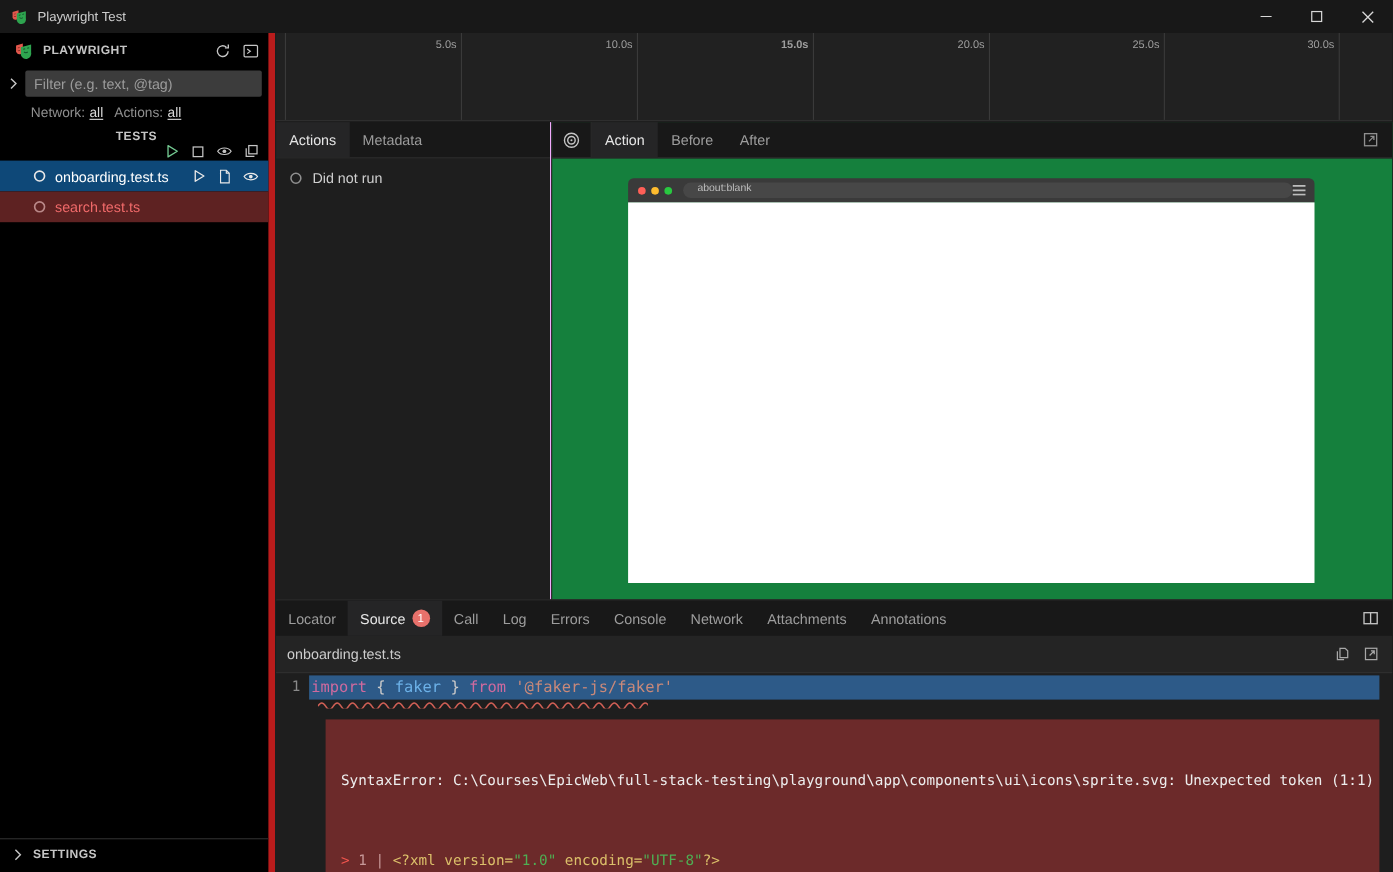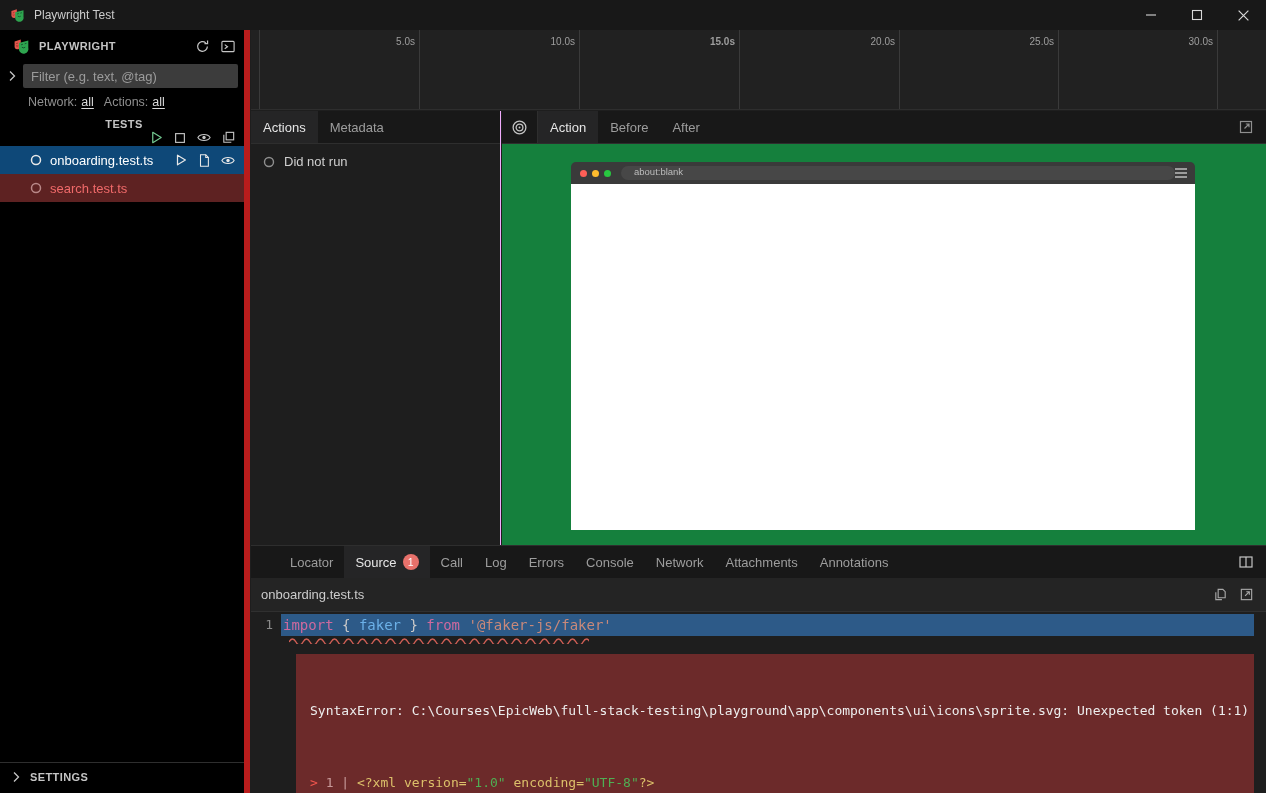--- a/index.html
+++ b/index.html
@@ -77,21 +77,21 @@
   .dots { display:flex; gap:5px; margin-left:9px; }
   .dot { width:7px; height:7px; border-radius:50%; }
   .addressbar { margin-left:10px; width:562px; height:14px; background:#474747; border-radius:7px;
                 display:flex; align-items:flex-start; padding-left:13px; font-size:9.5px; color:#bdbdbd; }
   .menu-icon { margin-left:auto; margin-right:8px; color:#bdbdbd; }
   .browser-page { height:346px; background:#ffffff; }
 
   
   .bottom-panel { position:absolute; left:251px; top:545px; right:0; bottom:0; background:#1e1e1e;
                   border-top:1px solid #2e2e2e; }
-  .bottom-tabs { height:32px; display:flex; align-items:stretch; background:#181818;padding-left:28px; }
+  .bottom-tabs { height:32px; display:flex; align-items:stretch; background:#181818; }
   .bottom-tabs .tab { padding:0 11px; }
   .badge { display:inline-flex; align-items:center; justify-content:center; min-width:16px; height:16px;
            border-radius:8px; background:var(--badge,#e8716b); color:#ffffff; font-size:10.5px; margin-left:6px; }
   .split-btn { margin-left:auto; align-self:center; margin-right:12px; color:#c5c5c5; cursor:pointer; }
 
   .filebar { height:34px; background:#242424; border-bottom:1px solid #303030;
              display:flex; align-items:center; padding:0 12px 0 10px; }
   .filebar .fname { font-size:13px; color:#cccccc; }
   .filebar .file-icons { margin-left:auto; display:flex; gap:11px; color:#a8a8a8; }
 

